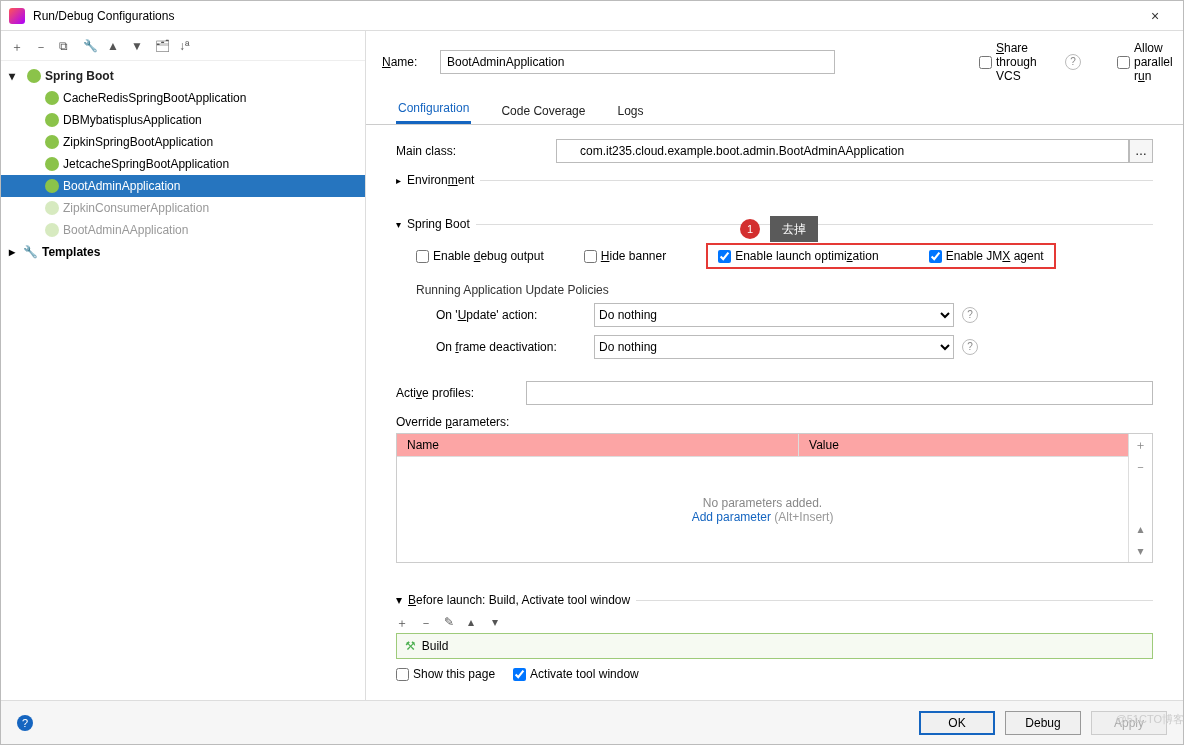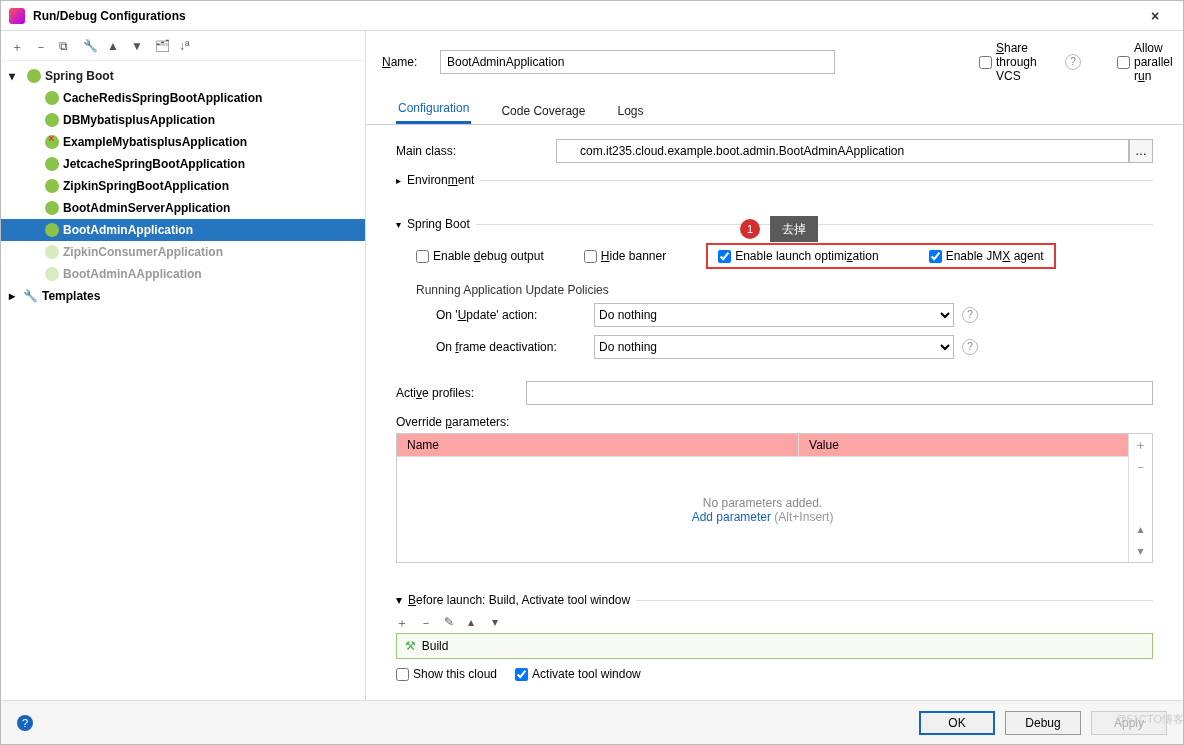--- a/index.html
+++ b/index.html
@@ -1,33 +1,33 @@
 <!DOCTYPE html>
 <html><head>
 <meta charset="utf-8">
 <style>
 * { box-sizing: border-box; margin: 0; padding: 0; font-family: "Segoe UI", Tahoma, sans-serif; font-size: 12px; }
 body { background: #f2f2f2; width: 1184px; height: 745px; overflow: hidden; position: relative; }
 .dialog { background: #fff; border: 1px solid #bbb; width: 1184px; height: 745px; display: flex; flex-direction: column; }
-.titlebar { height: 30px; display: flex; align-items: center; padding: 0 8px; border-bottom: 1px solid #ddd; font-weight: bold; }
+.titlebar { height: 30px; display: flex; align-items: center; padding: 0 8px; border-bottom: 1px solid #ddd; }
 .titlebar .app-icon { width: 16px; height: 16px; background: linear-gradient(135deg,#f55,#a0f); border-radius: 3px; margin-right: 8px; }
 .titlebar .title { flex: 1; }
 .titlebar .close { width: 40px; text-align: center; font-size: 14px; color: #333; cursor: pointer; }
 .body { flex: 1; display: flex; overflow: hidden; }
 .left { width: 365px; border-right: 1px solid #ddd; display: flex; flex-direction: column; }
 .toolbar { height: 30px; display: flex; align-items: center; gap: 10px; padding: 0 10px; border-bottom: 1px solid #eee; color: #666; }
 .tb-icon { width: 14px; height: 14px; display: inline-block; position: relative; cursor: pointer; color:#555;}
 .tree { flex: 1; overflow: auto; padding-top: 4px; }
 .tree-header { display: flex; align-items: center; padding: 4px 8px; font-weight: bold; color: #222; }
 .tree-twisty { width: 14px; height: 14px; margin-right: 4px; }
 .spring-icon { width: 14px; height: 14px; background:#8bc34a; border-radius:50%; margin-right:4px; display:inline-block;}
 .spring-icon.dim { opacity:.35;}
 .spring-icon.err { background:#8bc34a; position:relative;}
 .spring-icon.err::after{content:"×"; color:#e53935; font-weight:bold; position:absolute; left:3px; top:-3px; font-size:11px;}
-.tree-item { display: flex; align-items: center; padding: 2px 8px 2px 44px; height: 22px; cursor: pointer; font-weight: bold; }
+.tree-item { display: flex; align-items: center; padding: 2px 8px 2px 44px; height: 22px; cursor: pointer; }
 .tree-item.selected { background: #2675bf; color: #fff; }
 .tree-item .spring-icon { margin-left:0; }
 .tree-item.dim { color:#999;}
 .templates { display:flex; align-items:center; padding:4px 8px; font-weight:bold;}
 .templates .wrench { color:#555; margin-right:4px;}
 .right { flex: 1; display: flex; flex-direction: column; padding: 0; overflow:hidden;}
 .namebar { display: flex; align-items: center; padding: 10px 16px; gap: 8px; }
 .namebar label { width: 50px; }
 .namebar input.name-input { width: 395px; height: 24px; border: 1px solid #bbb; padding: 0 6px; }
 .namebar .right-opts { margin-left: auto; display: flex; align-items: center; gap: 36px; }
@@ -112,34 +112,26 @@
         </div>
         <div class="tree-item">
             <span class="spring-icon"></span>
             <span>CacheRedisSpringBootApplication</span>
           </div>
         <div class="tree-item">
             <span class="spring-icon"></span>
             <span>DBMybatisplusApplication</span>
           </div>
         <div class="tree-item">
-            <span class="spring-icon err"></span>
-            <span>ExampleMybatisplusApplication</span>
+            <span class="spring-icon"></span>
+            <span>ZipkinSpringBootApplication</span>
           </div>
         <div class="tree-item">
             <span class="spring-icon"></span>
             <span>JetcacheSpringBootApplication</span>
-          </div>
-        <div class="tree-item">
-            <span class="spring-icon"></span>
-            <span>ZipkinSpringBootApplication</span>
-          </div>
-        <div class="tree-item">
-            <span class="spring-icon"></span>
-            <span>BootAdminServerApplication</span>
           </div>
         <div class="tree-item selected">
             <span class="spring-icon"></span>
             <span>BootAdminApplication</span>
           </div>
         <div class="tree-item dim">
             <span class="spring-icon dim"></span>
             <span>ZipkinConsumerApplication</span>
           </div>
         <div class="tree-item dim">
@@ -269,21 +261,21 @@
             <span class="tb-icon">▴</span>
             <span class="tb-icon">▾</span>
           </div>
           <div class="bl-list">
             <span class="hammer">⚒</span>
             <span>Build</span>
           </div>
           <div class="bottom-checks">
             <label class="chk">
                 <input type="checkbox" style="">
-                <span>Show this cloud</span>
+                <span>Show this page</span>
               </label>
             <label class="chk">
                 <input type="checkbox" checked="" style="">
                 <span>Activate tool window</span>
               </label>
           </div>
         </div>
       </div>
     </div>
   </div>

